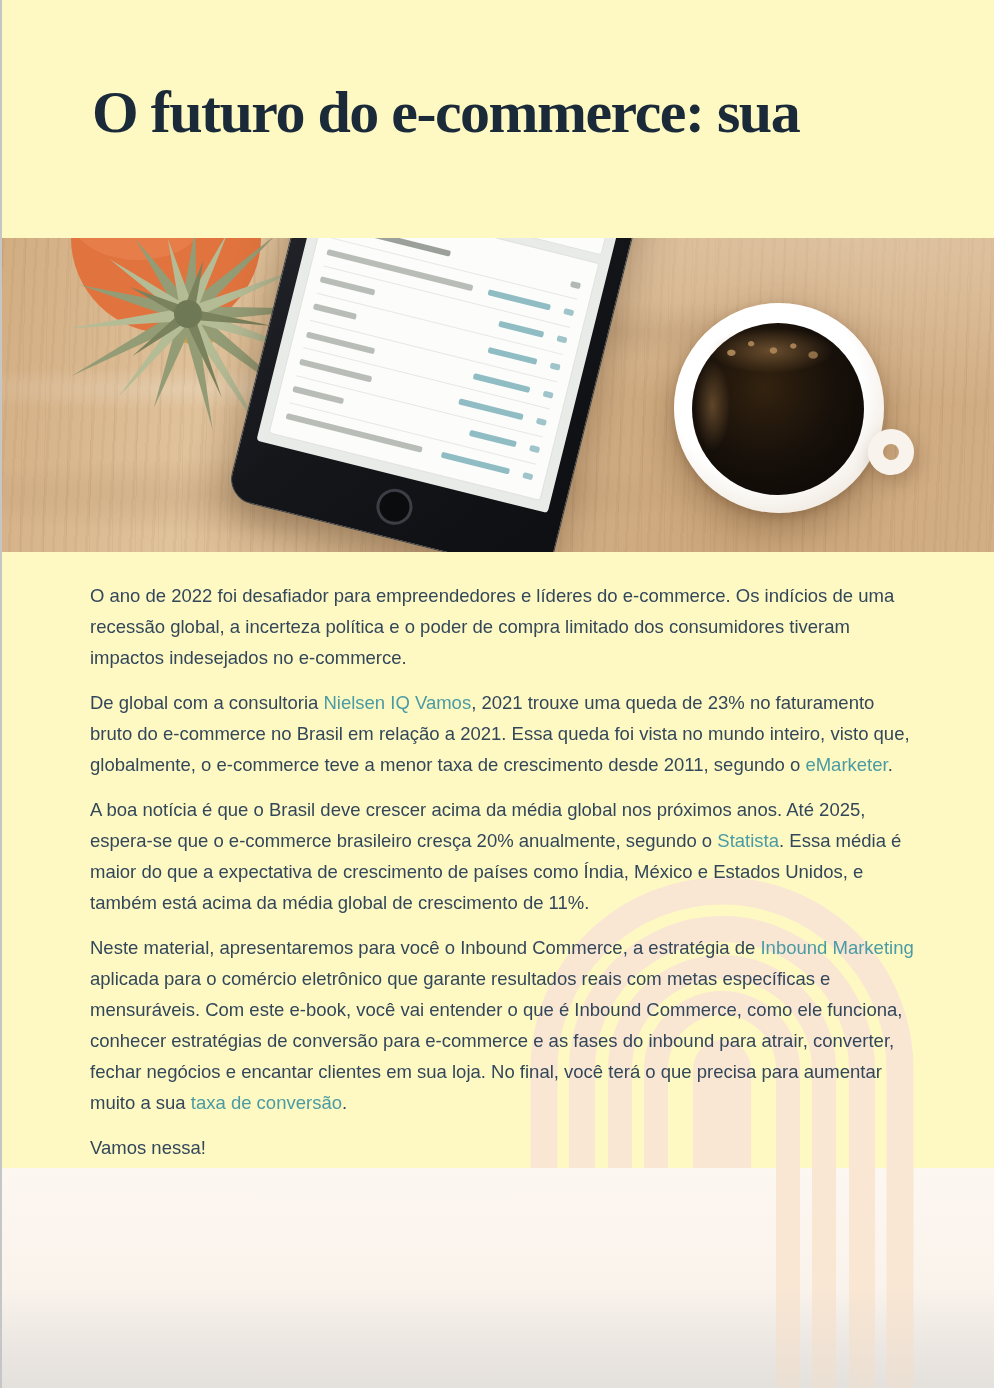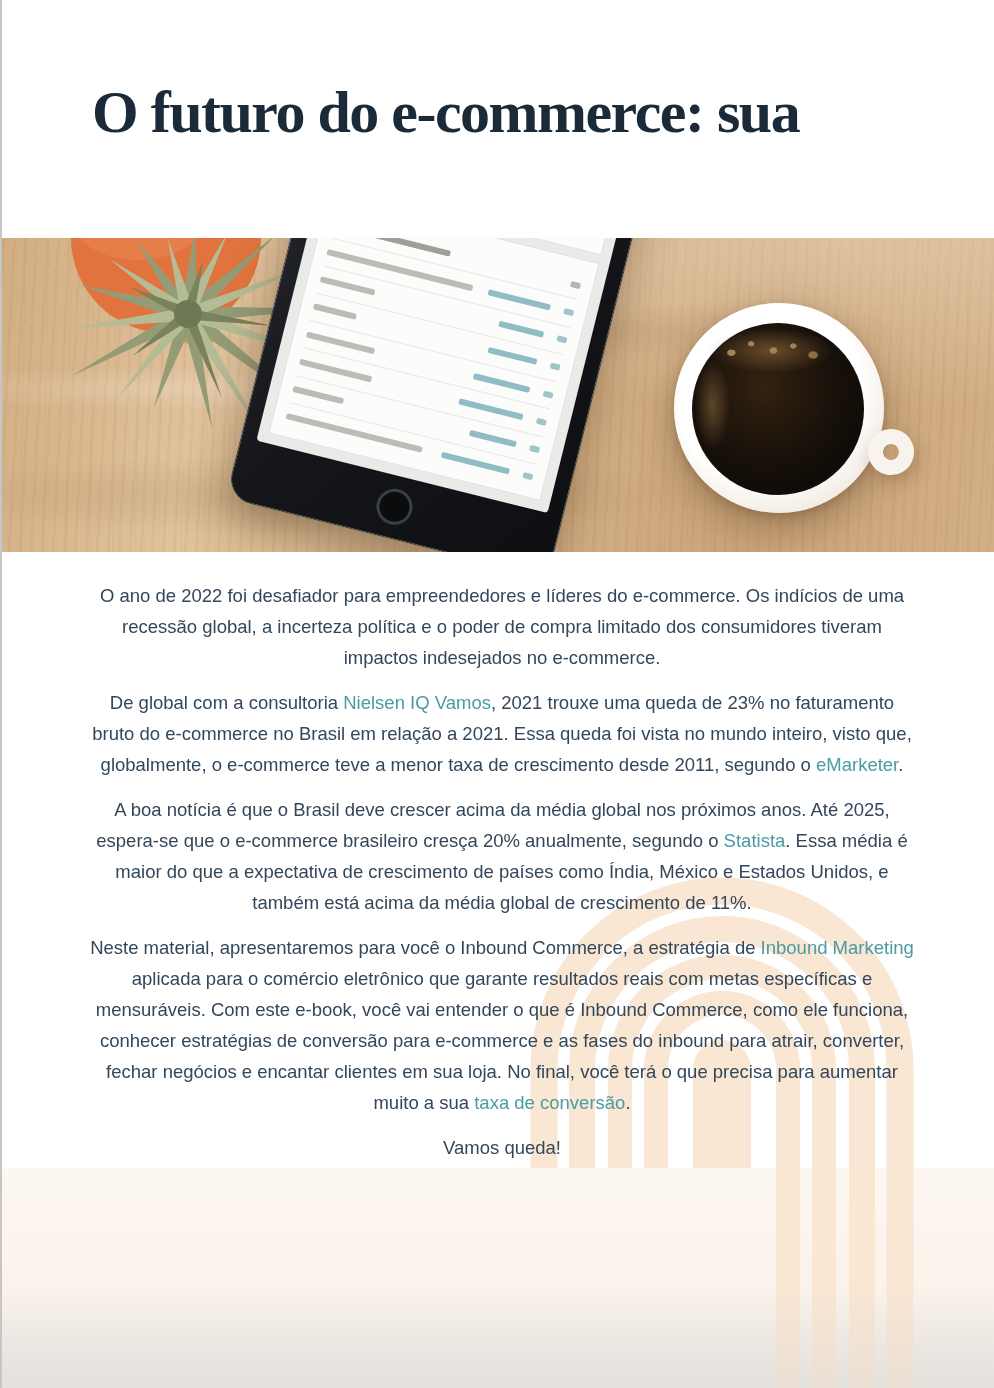--- a/index.html
+++ b/index.html
@@ -1,21 +1,21 @@
 <!DOCTYPE html>
 <html lang="pt-BR"><head>
 <meta charset="utf-8">
 <style>
   * { margin:0; padding:0; box-sizing:border-box; }
   html,body { background:#888; }
   .page{
     position:relative;
     width:994px; height:1388px;
     margin:0 auto;
-    background:#ffffff;
+    background:#fef9c3;
     border-left:2px solid #c6c6c6;
     overflow:hidden;
     font-family:"Liberation Sans", sans-serif;
   }
   
   .arch-svg{ position:absolute; top:0; left:0; z-index:2; pointer-events:none; }
   
   .footer-band{
     position:absolute; left:0; top:1168px; width:994px; height:220px;
     background:linear-gradient(180deg,#fdf7f1 0%, #faf3ec 55%, #ece8e4 100%);
@@ -112,21 +112,21 @@
   .coffee .foam-side{
     position:absolute; left:2%; top:22%; width:20%; height:52%;
     border-radius:50%;
     background:radial-gradient(ellipse at 50% 50%, rgba(171,128,78,.45) 0%, rgba(171,128,78,0) 72%);
   }
   
   .content{
     position:absolute; left:88px; top:580px; width:824px; z-index:5;
     font-size:18.5px; line-height:31px; color:#33475b;
   }
-  .content p{ margin-bottom:14px;text-align:center; }
+  .content p{ margin-bottom:14px; }
   .content a{ color:#4a9ba4; text-decoration:none; cursor:pointer; }
   .content strong{ font-weight:400; color:#33475b; }
   .closing{ margin-top:12px; }
 </style>
 </head>
 <body>
 
 <div class="page">
 
   <div class="footer-band"></div>
@@ -252,16 +252,16 @@
     </div>
   </div>
 
   <div class="content">
     <div>
         <p><span>O ano de 2022 foi desafiador para empreendedores e líderes do e-commerce. Os indícios de uma recessão global, a incerteza política e o poder de compra limitado dos consumidores tiveram impactos indesejados no e-commerce.</span></p>
         <p><span>De global com a consultoria </span><a href="#">Nielsen IQ Vamos</a><span>, 2021 trouxe uma </span><strong>queda de 23%</strong><span> no faturamento bruto do e-commerce no Brasil em relação a 2021. Essa queda foi vista no mundo inteiro, visto que, globalmente, o e-commerce teve a menor taxa de crescimento desde 2011, segundo o </span><a href="#">eMarketer</a><span>.</span></p>
         <p><span>A boa notícia é que o Brasil deve crescer acima da média global nos próximos anos. Até 2025, espera-se que o e-commerce brasileiro </span><strong>cresça 20% anualmente</strong><span>, segundo o </span><a href="#">Statista</a><span>. Essa média é maior do que a expectativa de crescimento de países como Índia, México e Estados Unidos, e também está acima da média global de crescimento de 11%.</span></p>
         <p><span>Neste material, apresentaremos para você o Inbound Commerce, a estratégia de </span><a href="#">Inbound Marketing</a><span> aplicada para o comércio eletrônico que garante resultados reais com metas específicas e mensuráveis. Com este e-book, você vai entender o que é Inbound Commerce, como ele funciona, conhecer estratégias de conversão para e-commerce e as fases do inbound para atrair, converter, fechar negócios e encantar clientes em sua loja. No final, você terá o que precisa para aumentar muito a sua </span><a href="#">taxa de conversão</a><span>.</span></p>
       </div>
-    <p class="closing">Vamos queda!</p>
+    <p class="closing">Vamos nessa!</p>
   </div>
 
 </div>
 
 </body></html>

